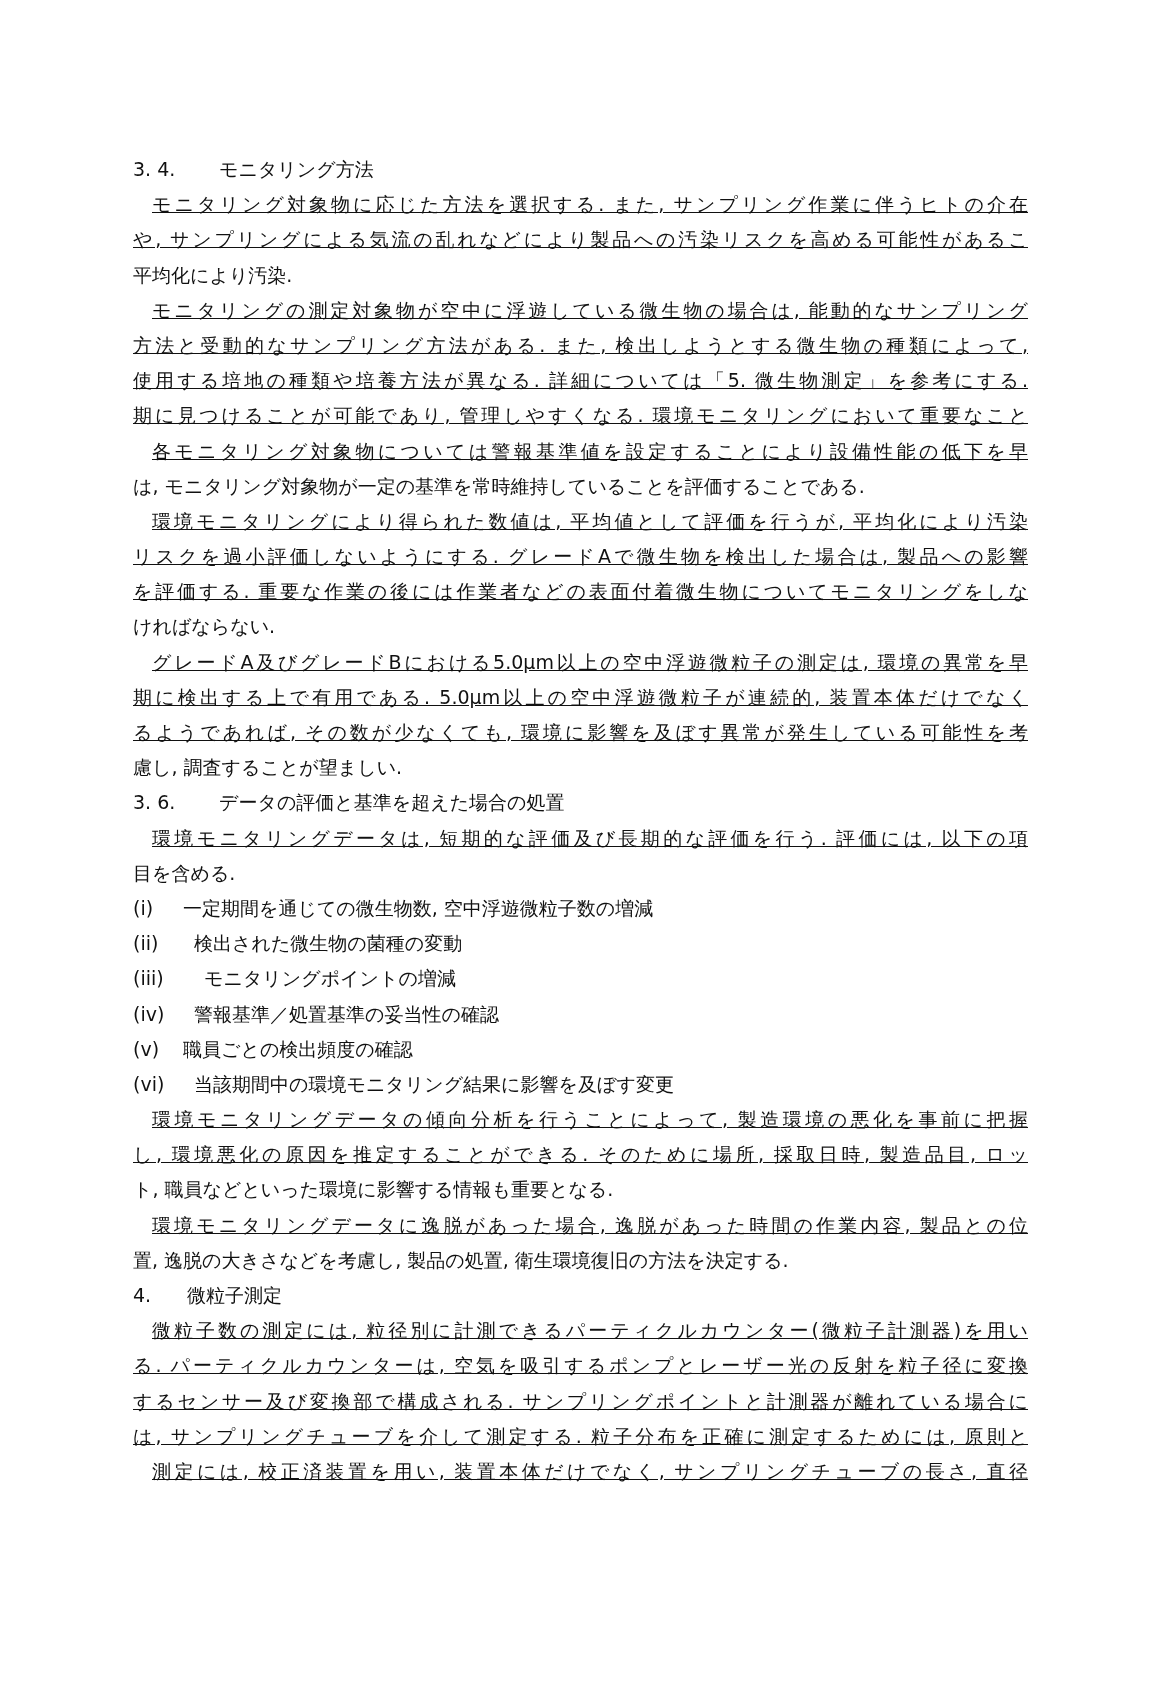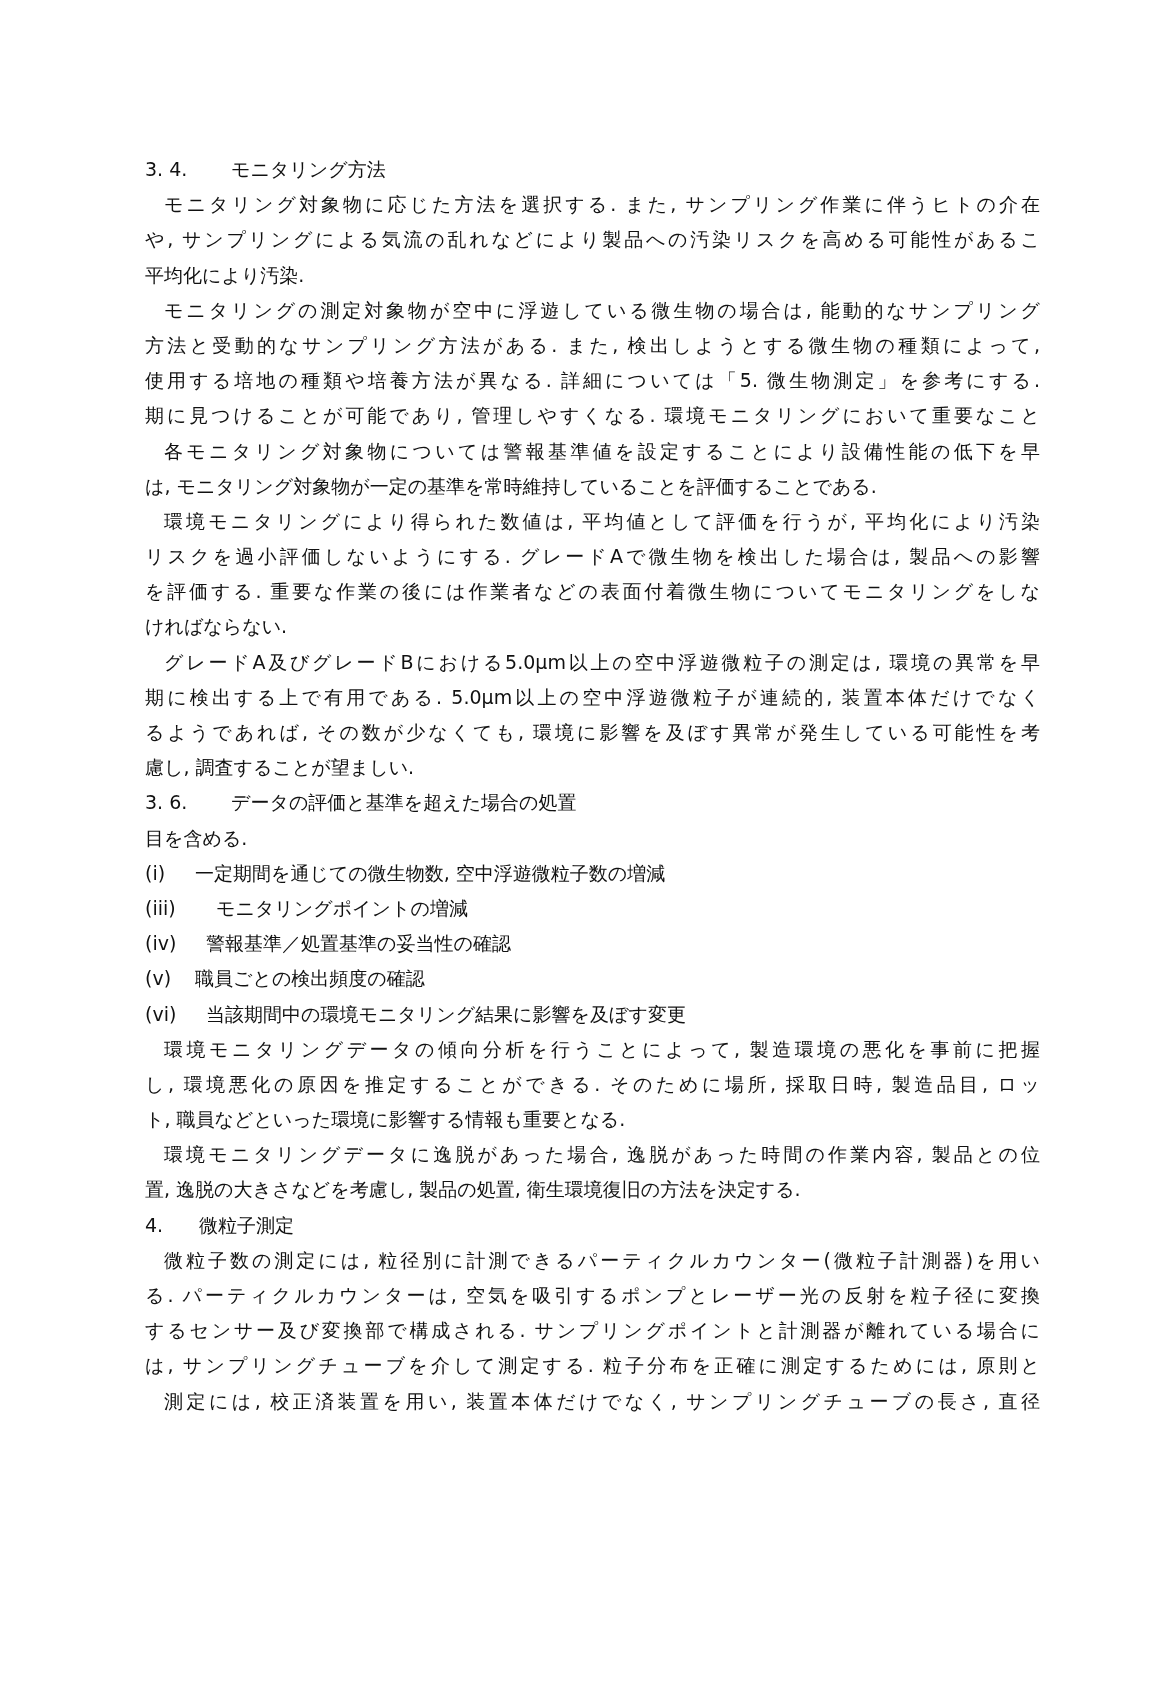--- a/index.html
+++ b/index.html
@@ -1,28 +1,28 @@
 <!DOCTYPE html>
 <html><head>
 <meta charset="utf-8">
 <style>
   html, body { margin: 0; padding: 0; background: #ffffff; }
   body { width: 1166px; height: 1694px; position: relative; overflow: hidden; }
   .page {
     position: absolute;
-    left: 145px;
+    left: 133px;
     top: 152px;
     width: 895px;
     font-family: "DejaVu Sans", "Liberation Sans", sans-serif;
     font-size: 19px;
     color: #111111;
     line-height: 35.2px;
   }
   .line { white-space: nowrap; height: 35.2px; overflow: visible; }
-  .justify { text-align: justify; text-align-last: justify; white-space: normal; }
+  .justify { text-align: justify; text-align-last: justify; white-space: normal; text-decoration: underline; }
   .indent { padding-left: 19px; }
   .heading .num { display: inline-block; width: 86px; }
   .heading.h4 .num { width: 54px; }
   .item .marker { display: inline-block; }
 </style>
 </head>
 <body>
 
 <div class="page">
 
@@ -44,24 +44,28 @@
   <div class="line justify">を評価する. 重要な作業の後には作業者などの表面付着微生物についてモニタリングをしな</div>
   <div class="line">ければならない.</div>
   <div class="line justify indent">グレードA及びグレードBにおける5.0μm以上の空中浮遊微粒子の測定は, 環境の異常を早</div>
   <div class="line justify">期に検出する上で有用である. 5.0μm以上の空中浮遊微粒子が連続的, 装置本体だけでなく</div>
   <div class="line justify">るようであれば, その数が少なくても, 環境に影響を及ぼす異常が発生している可能性を考</div>
   <div class="line">慮し, 調査することが望ましい.</div>
 
   <div class="line heading">
     <span class="num">3. 6.</span><span>データの評価と基準を超えた場合の処置</span>
   </div>
+  <div class="line justify indent">環境モニタリングデータは, 短期的な評価及び長期的な評価を行う. 評価には, 以下の項</div>
   <div class="line">目を含める.</div>
 
   <div class="line item">
     <span class="marker" style="width:50px">(i)</span><span>一定期間を通じての微生物数, 空中浮遊微粒子数の増減</span>
+  </div>
+  <div class="line item">
+    <span class="marker" style="width:61px">(ii)</span><span>検出された微生物の菌種の変動</span>
   </div>
   <div class="line item">
     <span class="marker" style="width:71px">(iii)</span><span>モニタリングポイントの増減</span>
   </div>
   <div class="line item">
     <span class="marker" style="width:61px">(iv)</span><span>警報基準／処置基準の妥当性の確認</span>
   </div>
   <div class="line item">
     <span class="marker" style="width:50px">(v)</span><span>職員ごとの検出頻度の確認</span>
   </div>

